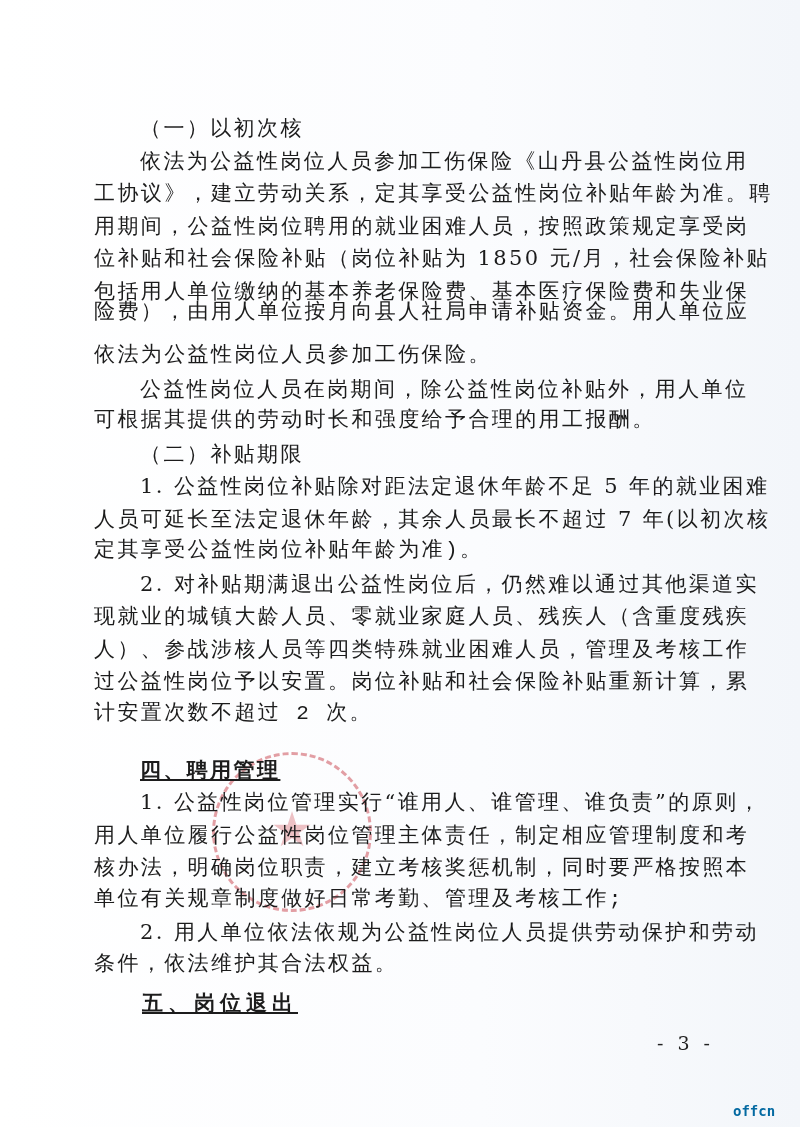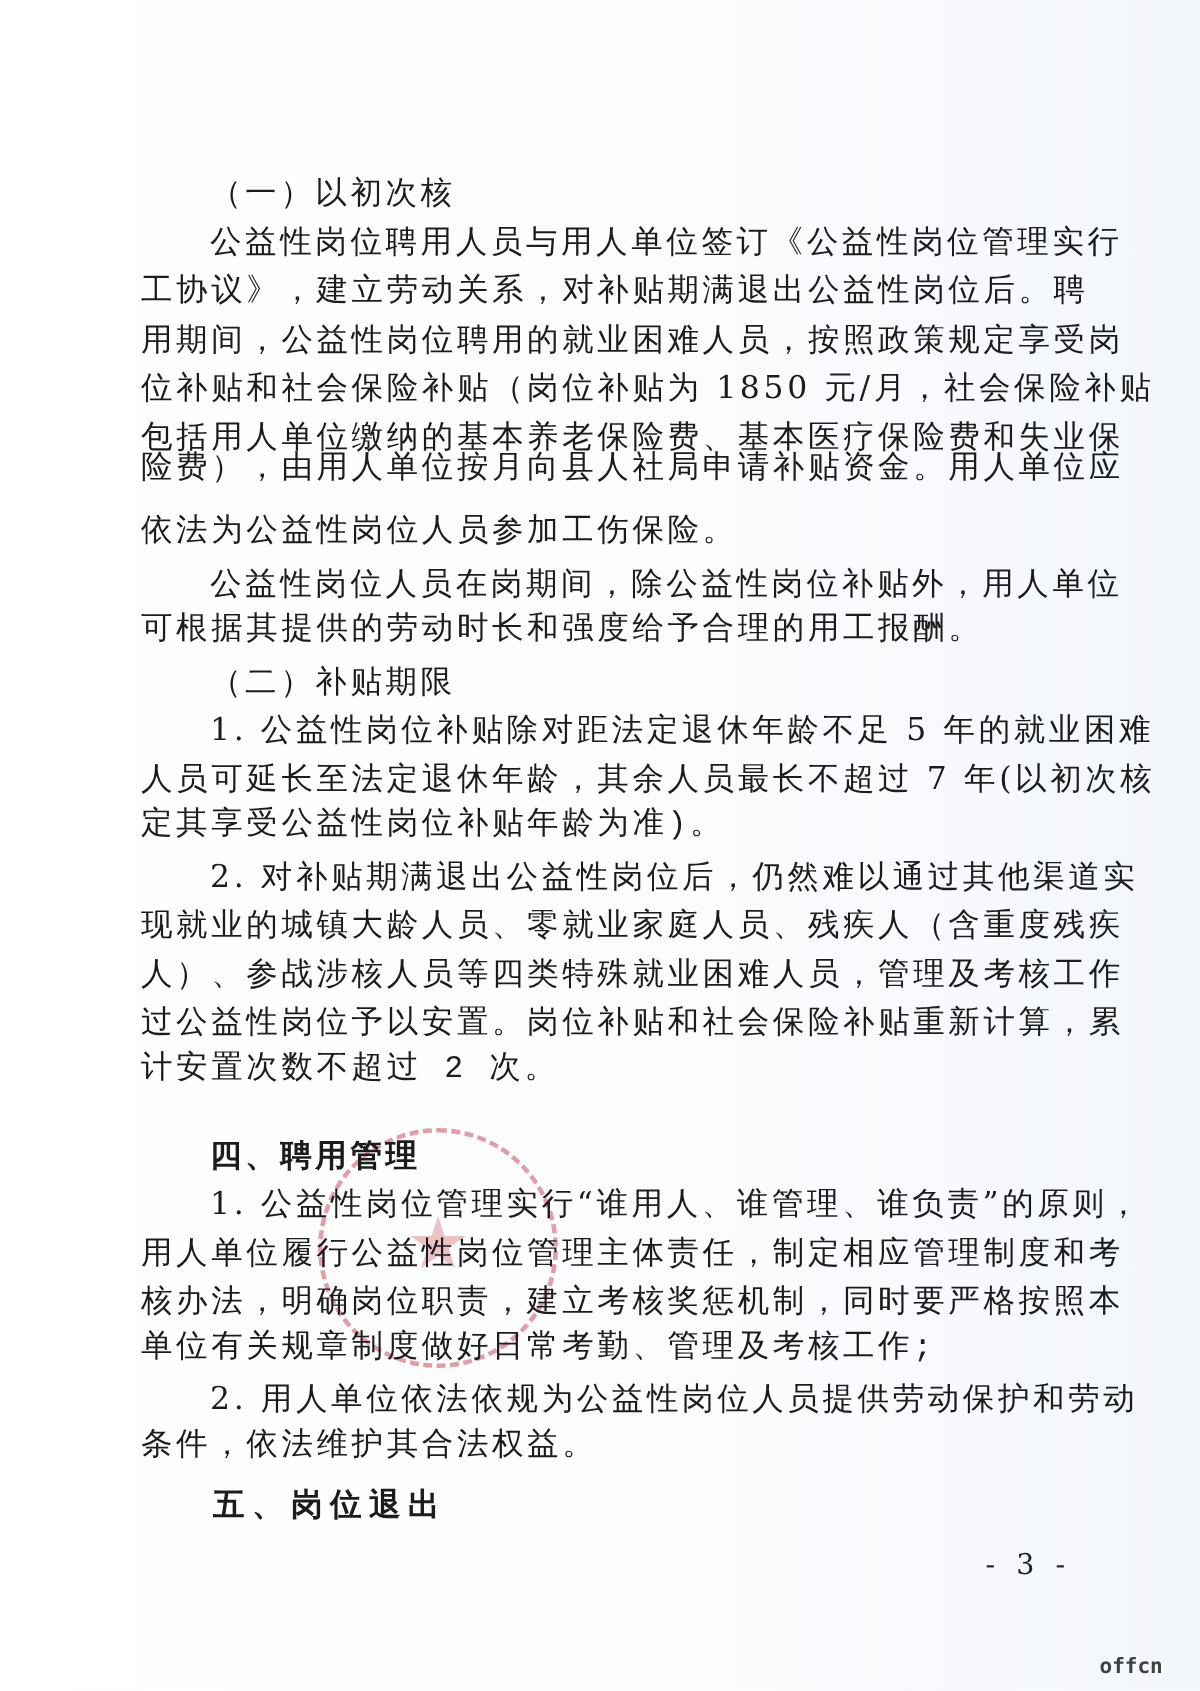--- a/index.html
+++ b/index.html
@@ -30,43 +30,43 @@
       font-size: 21px; line-height: 32px; height: 32px;
       white-space: nowrap; letter-spacing: 2.4px;
       text-align: justify; text-align-last: justify;
     }
     .line.indent { left: 140px; width: 566px; }
     .line.last { text-align-last: left; font-family: Liberation Mono, monospace; }
     .line.sub { left: 140px; width: auto; text-align-last: left; }
     .line.heading {
       left: 140px; width: auto; text-align-last: left;
       font-family: "DejaVu Sans", "Liberation Sans", sans-serif;
-      font-weight: bold; font-size: 21px;
+      font-weight: bold; font-size: 21px; text-decoration: underline;
     }
     .line.heading.five { left: 142px; letter-spacing: 5px; }
     .page-number {
       position: absolute; left: 657px; top: 1032px;
       font-size: 19px; letter-spacing: 4px; color: #222;
     }
     .watermark {
       position: absolute; left: 733px; top: 1103px;
       font-family: "DejaVu Sans Mono", monospace; font-size: 14px;
-      font-weight: bold; color: #404040;
+      font-weight: bold; color: #0369a1;
     }
   </style>
 </head>
 <body>
 
 <div class="page-bg"></div>
 <div class="stamp"></div>
 
 <div id="doc">
   <div class="line sub" style="top:112px">（一）以初次核</div>
-  <div class="line indent" style="top:145px">公益性岗位聘用人员与用人单位签订《公益性岗位管理实行</div>
-  <div class="line" style="top:177px">工协议》，建立劳动关系，对补贴期满退出公益性岗位后。聘</div>
+  <div class="line indent" style="top:145px">依法为公益性岗位人员参加工伤保险《山丹县公益性岗位用</div>
+  <div class="line" style="top:177px">工协议》，建立劳动关系，定其享受公益性岗位补贴年龄为准。聘</div>
   <div class="line" style="top:210px">用期间，公益性岗位聘用的就业困难人员，按照政策规定享受岗</div>
   <div class="line" style="top:242px">位补贴和社会保险补贴（岗位补贴为 1850 元/月，社会保险补贴</div>
   <div class="line" style="top:275px">包括用人单位缴纳的基本养老保险费、基本医疗保险费和失业保</div>
   <div class="line" style="top:295px">险费），由用人单位按月向县人社局申请补贴资金。用人单位应</div>
   <div class="line last" style="top:340px">依法为公益性岗位人员参加工伤保险。</div>
   <div class="line indent" style="top:373px">公益性岗位人员在岗期间，除公益性岗位补贴外，用人单位</div>
   <div class="line last" style="top:405px">可根据其提供的劳动时长和强度给予合理的用工报酬。</div>
   <div class="line sub" style="top:438px">（二）补贴期限</div>
   <div class="line indent" style="top:470px">1. 公益性岗位补贴除对距法定退休年龄不足 5 年的就业困难</div>
   <div class="line" style="top:503px">人员可延长至法定退休年龄，其余人员最长不超过 7 年(以初次核</div>

